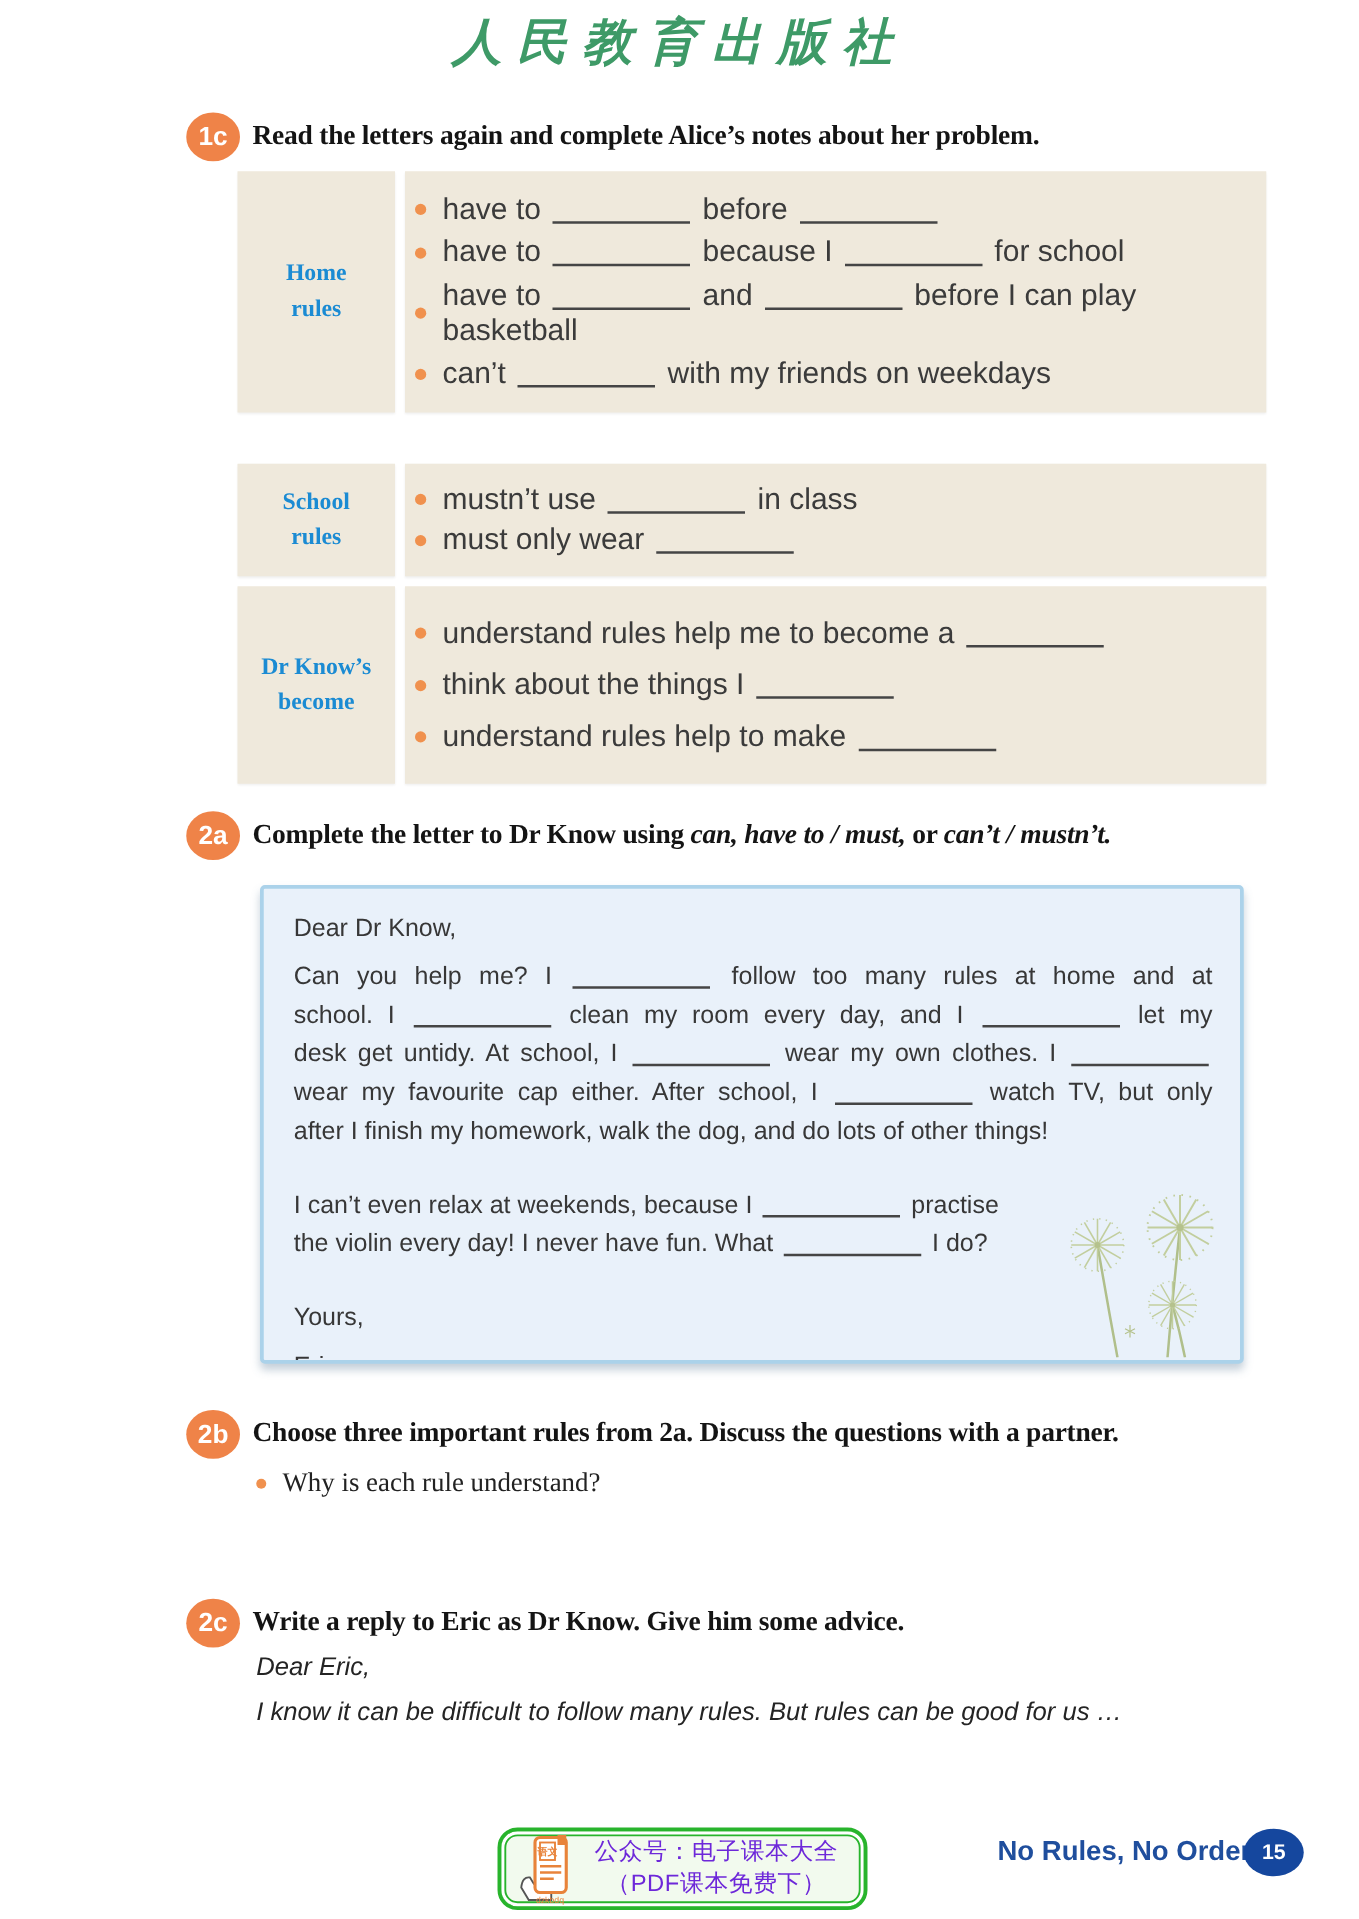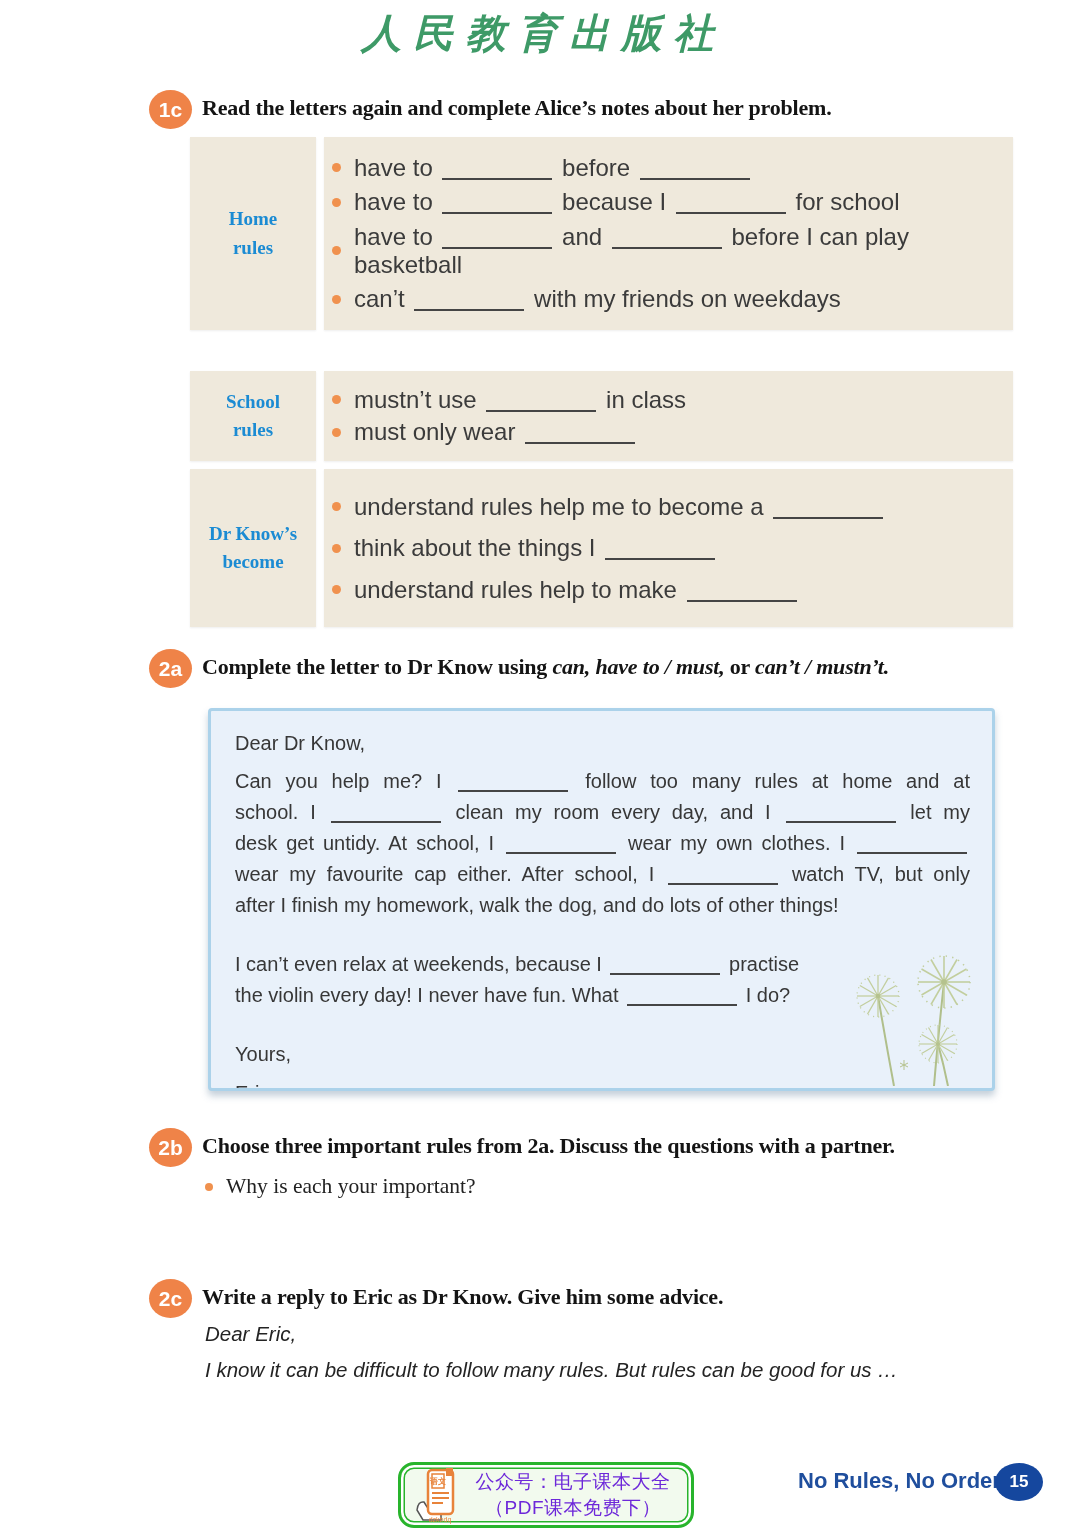--- a/index.html
+++ b/index.html
@@ -222,21 +222,21 @@
           <line x1="92" y1="115" x2="84" y2="119"></line>
       </g>
     </svg>
   </div>
 
   <div class="badge" style="left:149px; top:1128px;">2b</div>
   <div class="sec-title" style="left:202px; top:1133px;">Choose three important rules from 2a. Discuss the questions with a partner.</div>
   <div class="questions">
     <div class="q-item">
         <span class="dot sm"></span>
-        <span>Why is each your important?</span>
+        <span>Why is each rule understand?</span>
       </div>
   </div>
 
   <div class="badge" style="left:149px; top:1279px;">2c</div>
   <div class="sec-title" style="left:202px; top:1284px;">Write a reply to Eric as Dr Know. Give him some advice.</div>
   <div class="sample">
     <div>Dear Eric,</div>
     <div>I know it can be difficult to follow many rules. But rules can be good for us …</div>
   </div>
 

